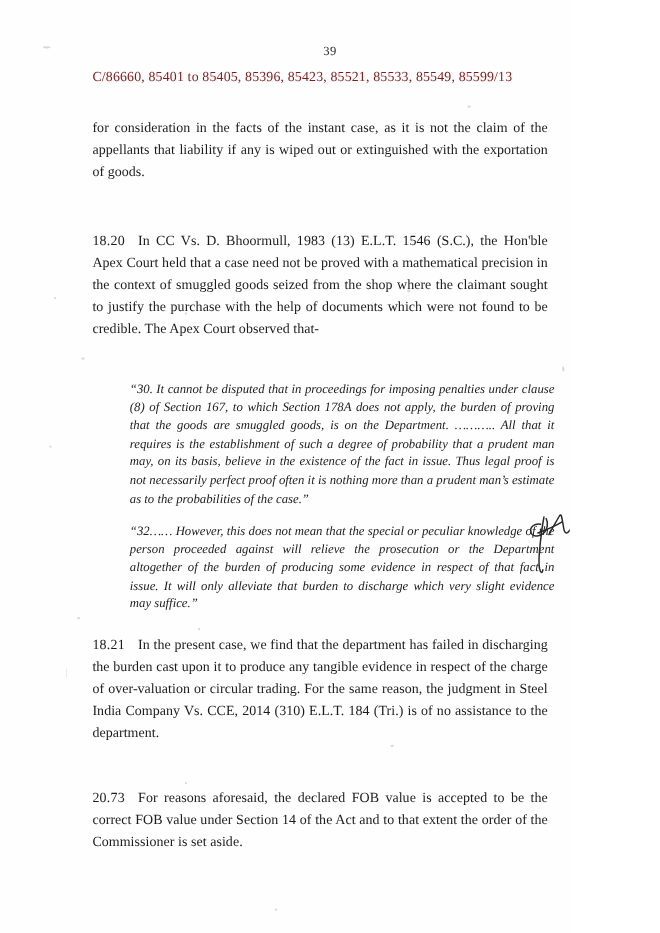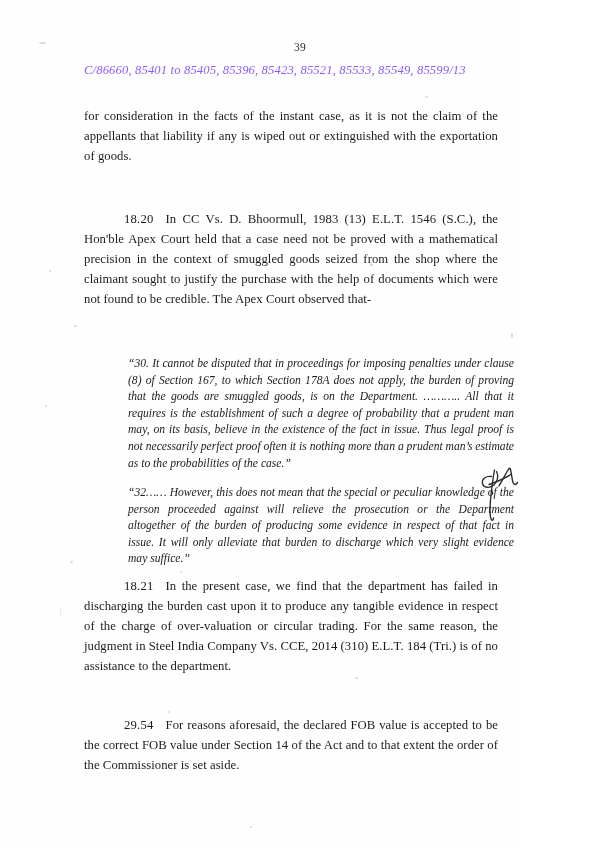--- a/index.html
+++ b/index.html
@@ -45,63 +45,61 @@
     letter-spacing: .3px;
     color: #2b2b2b;
   }
   .case-header {
     position: absolute;
     top: 63px;
     left: 84px;
     width: 414px;
     font-size: 12.6px;
     letter-spacing: .15px;
-    color: #8b5cf6;
+    color: #7f1d1d;
     white-space: nowrap;
-    font-style: italic;
   }
 
   
   .body-block {
     position: absolute;
     left: 84px;
     width: 414px;
   }
   p.para {
     margin: 0;
     text-align: justify;
     text-justify: inter-word;
     font-size: 12.7px;
     line-height: 20px;
     letter-spacing: .05px;
     color: #1b1b1b;
   }
   p.para .num {
     letter-spacing: .2px;
-    margin-left: 40px;
   }
   p.para .gap {
     display: inline-block;
     width: 12px;
   }
   .cite {
   }
 
   
   .quote {
     position: absolute;
     left: 112px;
     width: 386px;
     font-style: italic;
     font-size: 11.6px;
     line-height: 16.6px;
     text-align: justify;
     text-justify: inter-word;
     color: #1b1b1b;
-    margin: 16px;
+    margin: 6px;
   }
 
   
   .signature {
     position: absolute;
     left: 478px;
     top: 462px;
     width: 56px;
     height: 62px;
     pointer-events: none;
@@ -158,16 +156,16 @@
       <path d="M11 22.5 C18 20, 26.5 16.5, 33 12.5"></path>
       <path d="M21 24 C24 18.5, 27.5 12.5, 30 8 C31 6, 32 5.5, 32.5 7.5 C33.5 11.5, 34 17, 35 20.5 C36 23.5, 38 23, 40 20 C42.5 16, 45.5 11.5, 49 8.5 C51 6.8, 52.5 7.5, 52 10"></path>
     </g>
   </svg>
 
   <div class="body-block" style="top:576px;">
     <p class="para"><span class="num">18.21</span><span class="gap"></span><span>In the present case, we find that the department has failed in discharging the burden cast upon it to produce any tangible evidence in respect of the charge of over-valuation or circular trading. For the same reason, the judgment in </span><span class="cite">Steel India Company Vs. CCE, 2014 (310) E.L.T. 184 (Tri.)</span><span> is of no assistance to the department.</span></p>
   </div>
 
   <div class="body-block" style="top:715px;">
-    <p class="para"><span class="num">29.54</span><span class="gap"></span><span>For reasons aforesaid, the declared FOB value is accepted to be the correct FOB value under Section 14 of the Act and to that extent the order of the Commissioner is set aside.</span></p>
+    <p class="para"><span class="num">20.73</span><span class="gap"></span><span>For reasons aforesaid, the declared FOB value is accepted to be the correct FOB value under Section 14 of the Act and to that extent the order of the Commissioner is set aside.</span></p>
   </div>
 
 </div>
 
 </body></html>

